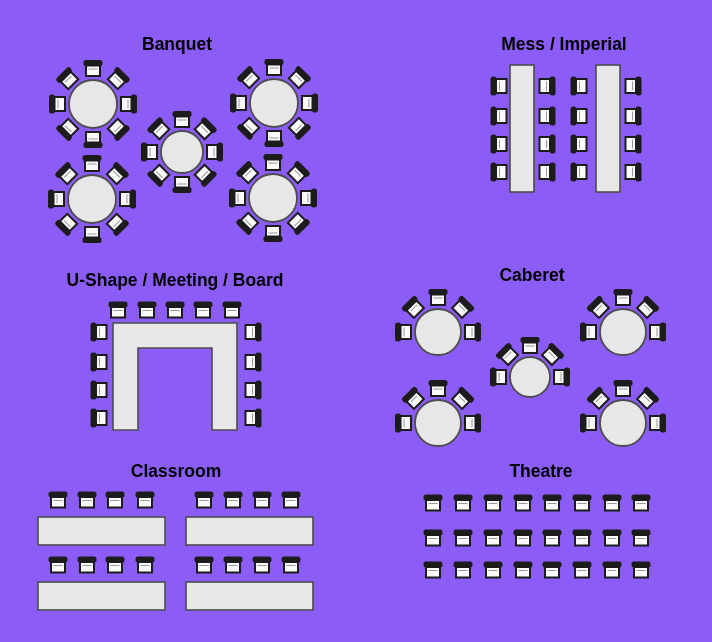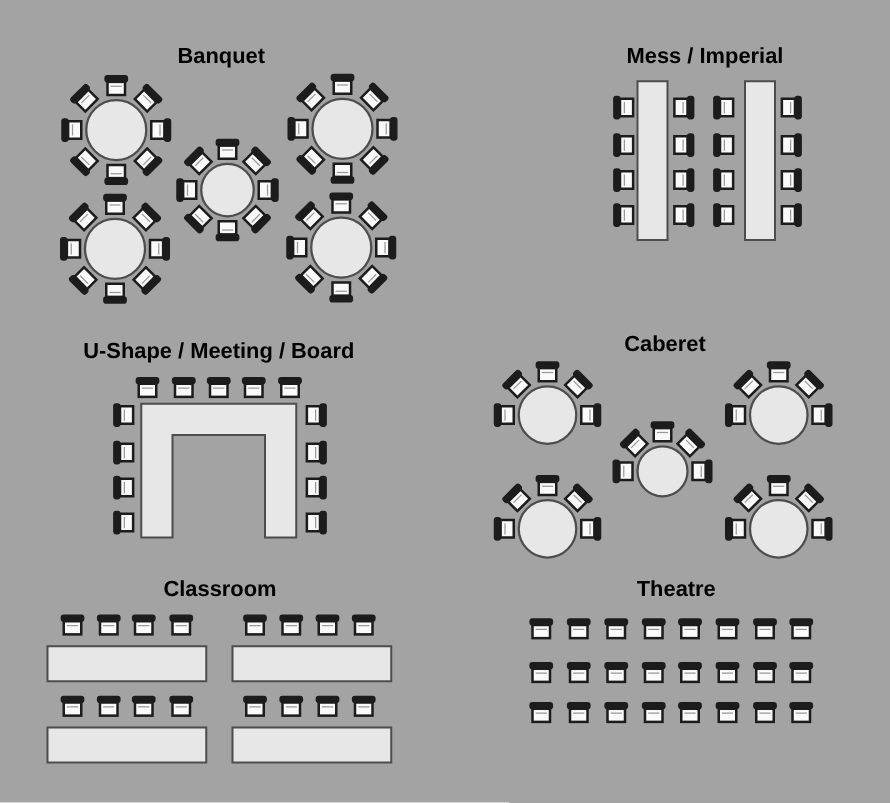--- a/index.html
+++ b/index.html
@@ -8,21 +8,21 @@
     background: #ffffff;
     width: 712px;
     height: 642px;
     overflow: hidden;
     font-family: "Liberation Sans", sans-serif;
   }
   #stage {
     position: relative;
     width: 712px;
     height: 642px;
-    background: #a3a3a3;
+    background: #8b5cf6;
   }
   svg .section-title {
     font-family: "Liberation Sans", "DejaVu Sans", sans-serif;
     font-size: 17.5px;
     font-weight: bold;
     fill: #000000;
   }
 </style>
 </head>
 <body>

